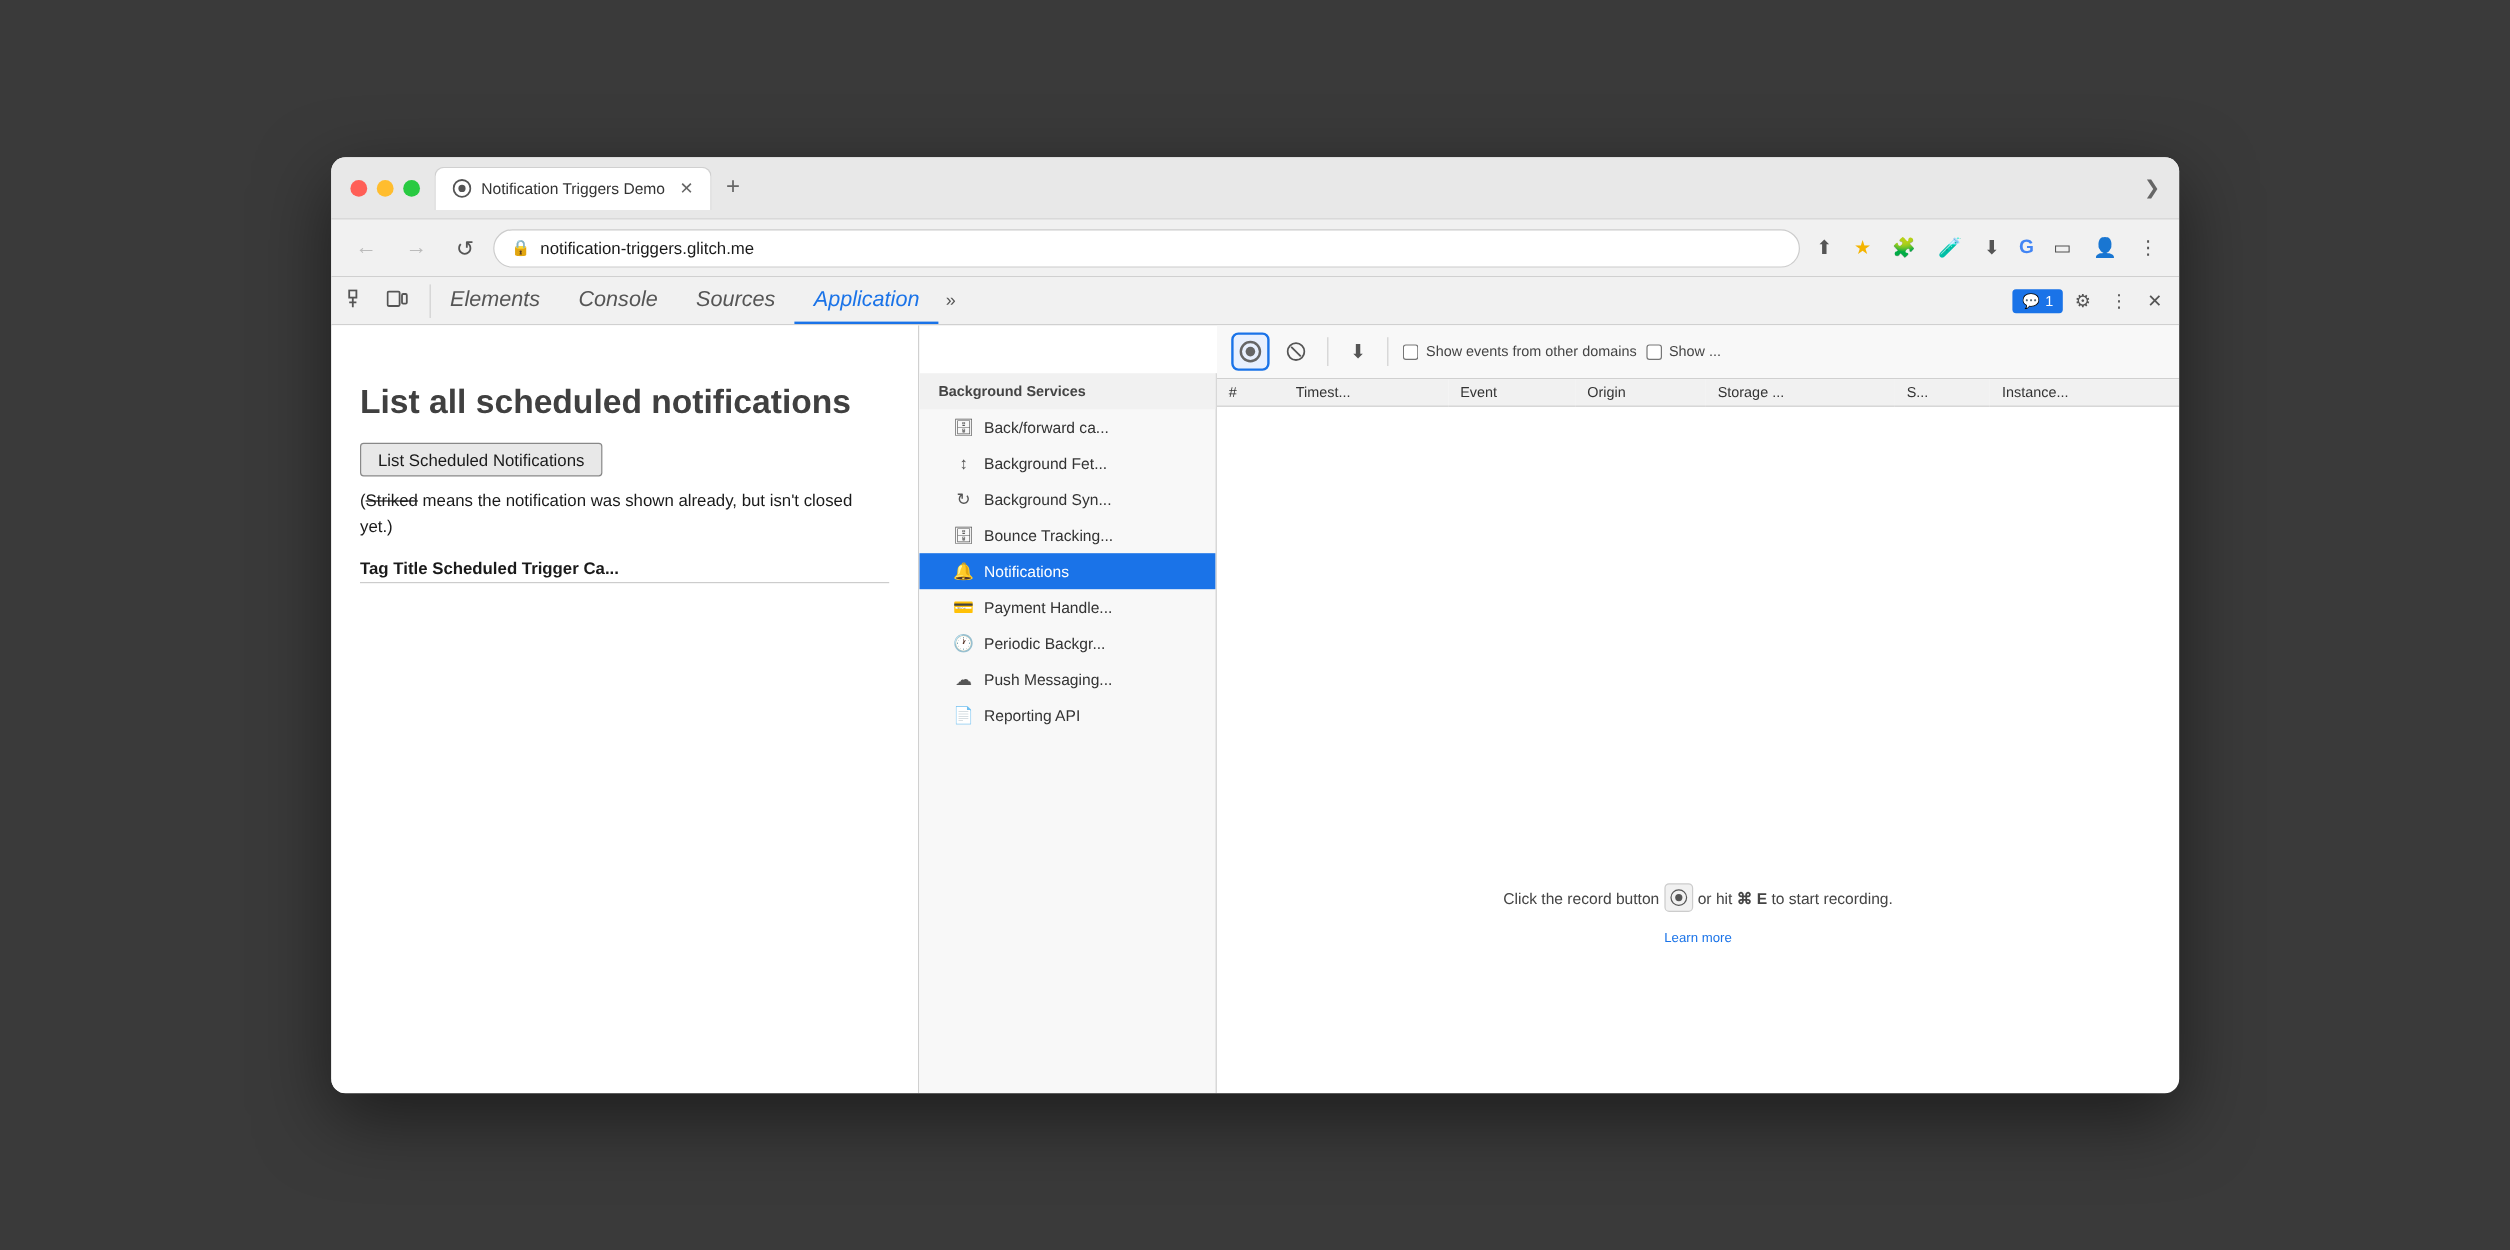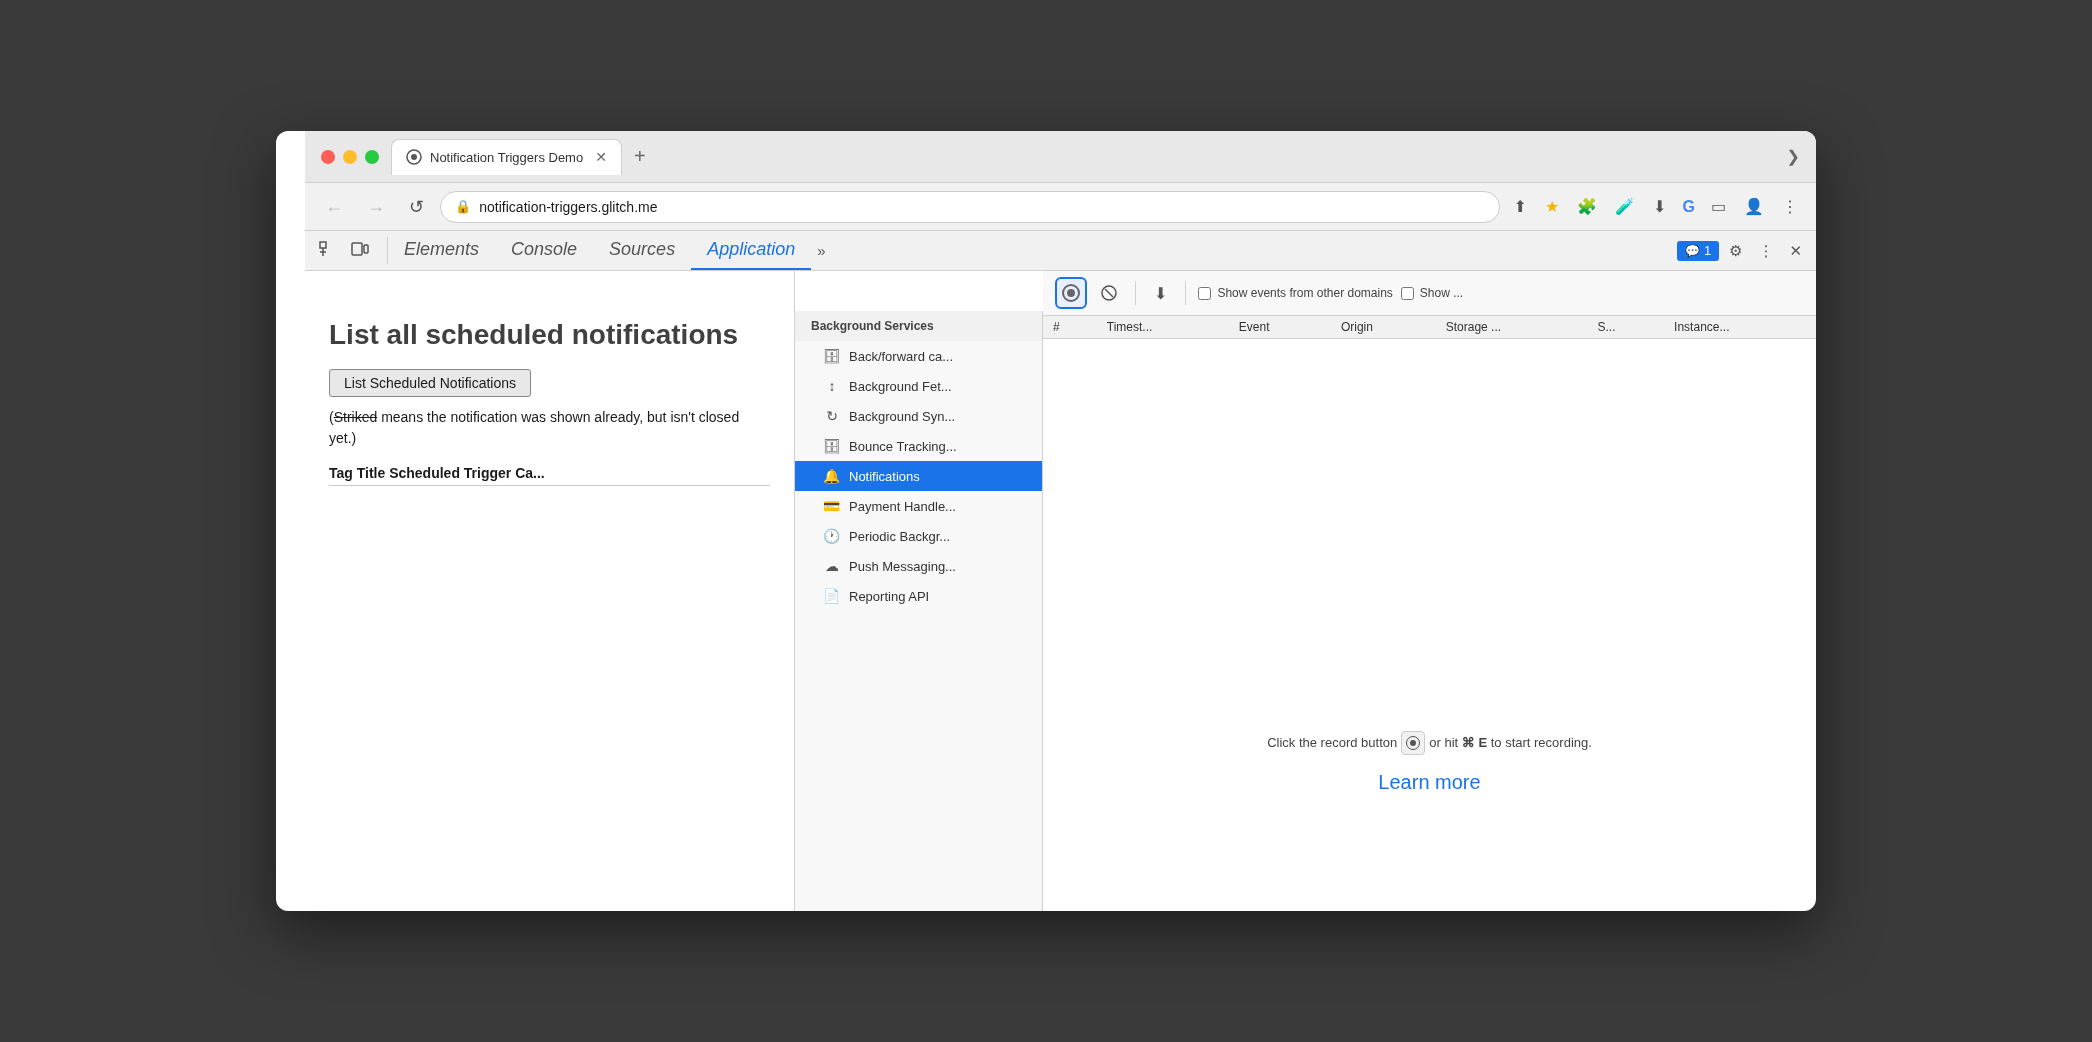--- a/index.html
+++ b/index.html
@@ -14,21 +14,20 @@
 
     .browser-window {
       width: 1540px;
       height: 780px;
       background: #ffffff;
       border-radius: 12px;
       box-shadow: 0 20px 60px rgba(0,0,0,0.5);
       overflow: hidden;
       display: flex;
       flex-direction: column;
-      padding-left: 29px;
     }
 
     
     .title-bar {
       background: #e8e8e8;
       height: 52px;
       display: flex;
       align-items: center;
       padding: 0 16px;
       gap: 12px;
@@ -525,21 +524,21 @@
     .record-inline-dot {
       width: 6px;
       height: 6px;
       border-radius: 50%;
       background: #555;
     }
 
     .learn-more-link {
       color: #1a73e8;
       text-decoration: none;
-      font-size: 20px;
+      font-size: 11px;
     }
 
     .empty-record-text {
       font-size: 13px;
       color: #444;
       display: flex;
       align-items: center;
     }
   </style>
 </head>

